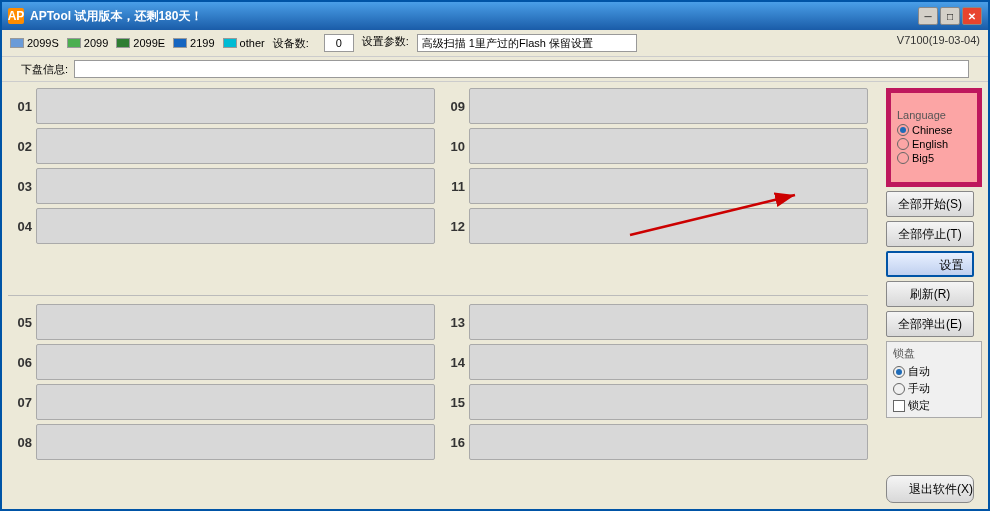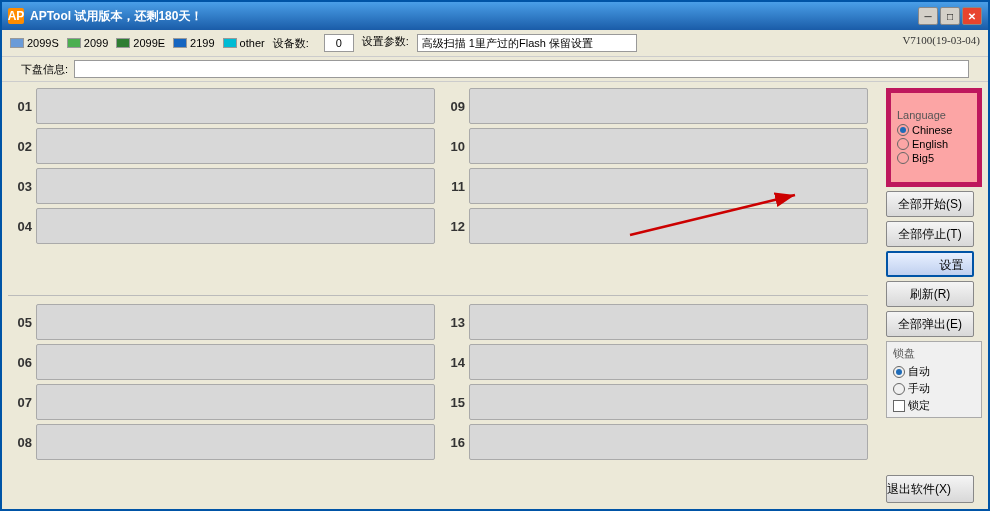--- a/index.html
+++ b/index.html
@@ -107,21 +107,20 @@
       height: 18px;
       border: 1px solid #999;
       background: white;
       padding: 0 4px;
       font-size: 11px;
     }
     .version {
       margin-left: auto;
       font-size: 11px;
       color: #333;
-      font-family: Liberation Serif, serif;
     }
     .info-bar {
       display: flex;
       align-items: center;
       padding: 3px 19px;
       gap: 6px;
       background: #ece9d8;
       border-bottom: 1px solid #ccc;
       font-size: 11px;
     }
@@ -257,24 +256,24 @@
       width: 12px;
       height: 12px;
       border: 1px solid #666;
       background: white;
     }
     .exit-btn {
       width: 88px;
       height: 28px;
       background: linear-gradient(to bottom, #f5f5f5, #d8d8d8);
       border: 1px solid #888;
-      border-radius: 2px;
+      border-radius: 7px;
       cursor: pointer;
       font-size: 12px;
-      text-align: left;
+      text-align: right;
       line-height: 26px;
       margin-top: auto;
     }
   </style>
 </head>
 <body>
 
 <div class="window">
 
   <div class="title-bar">

